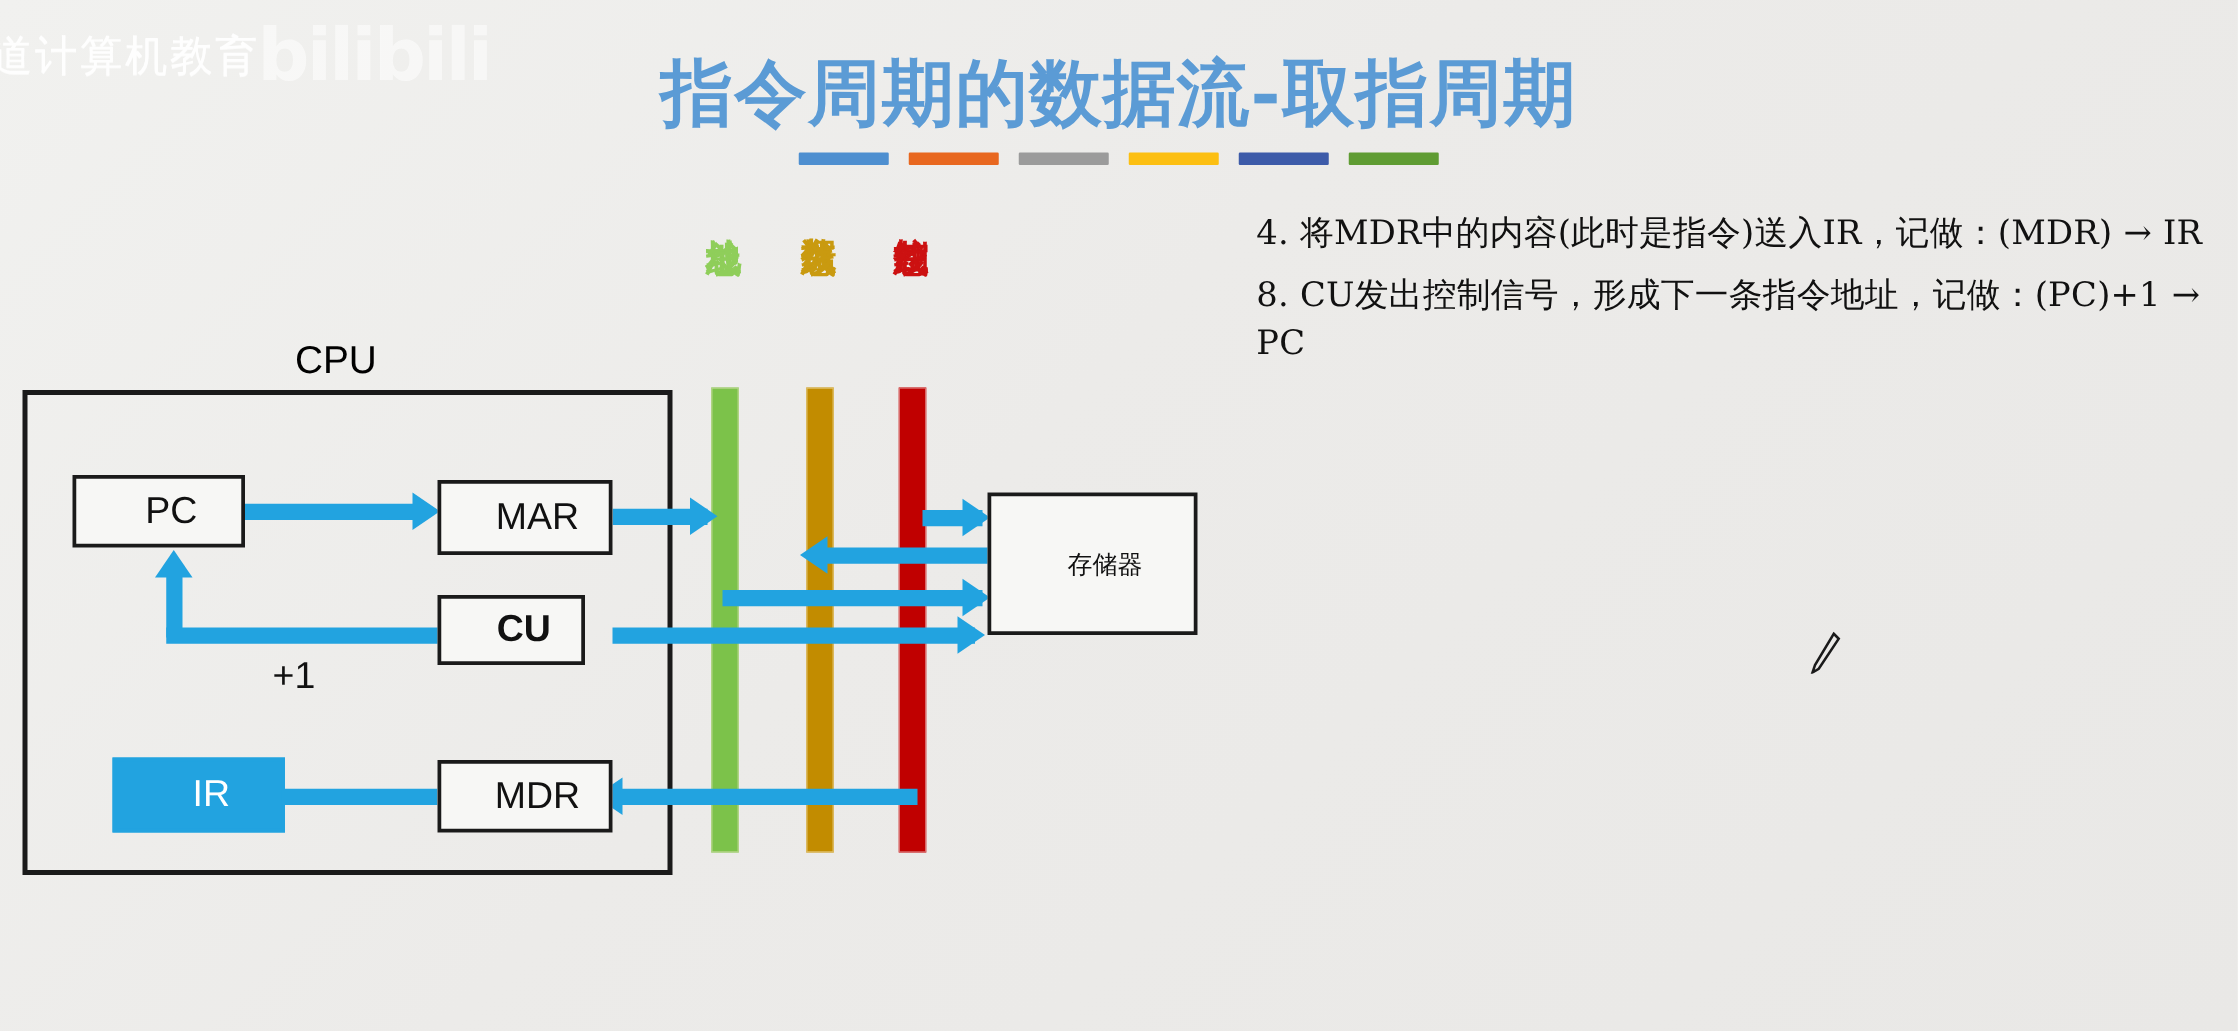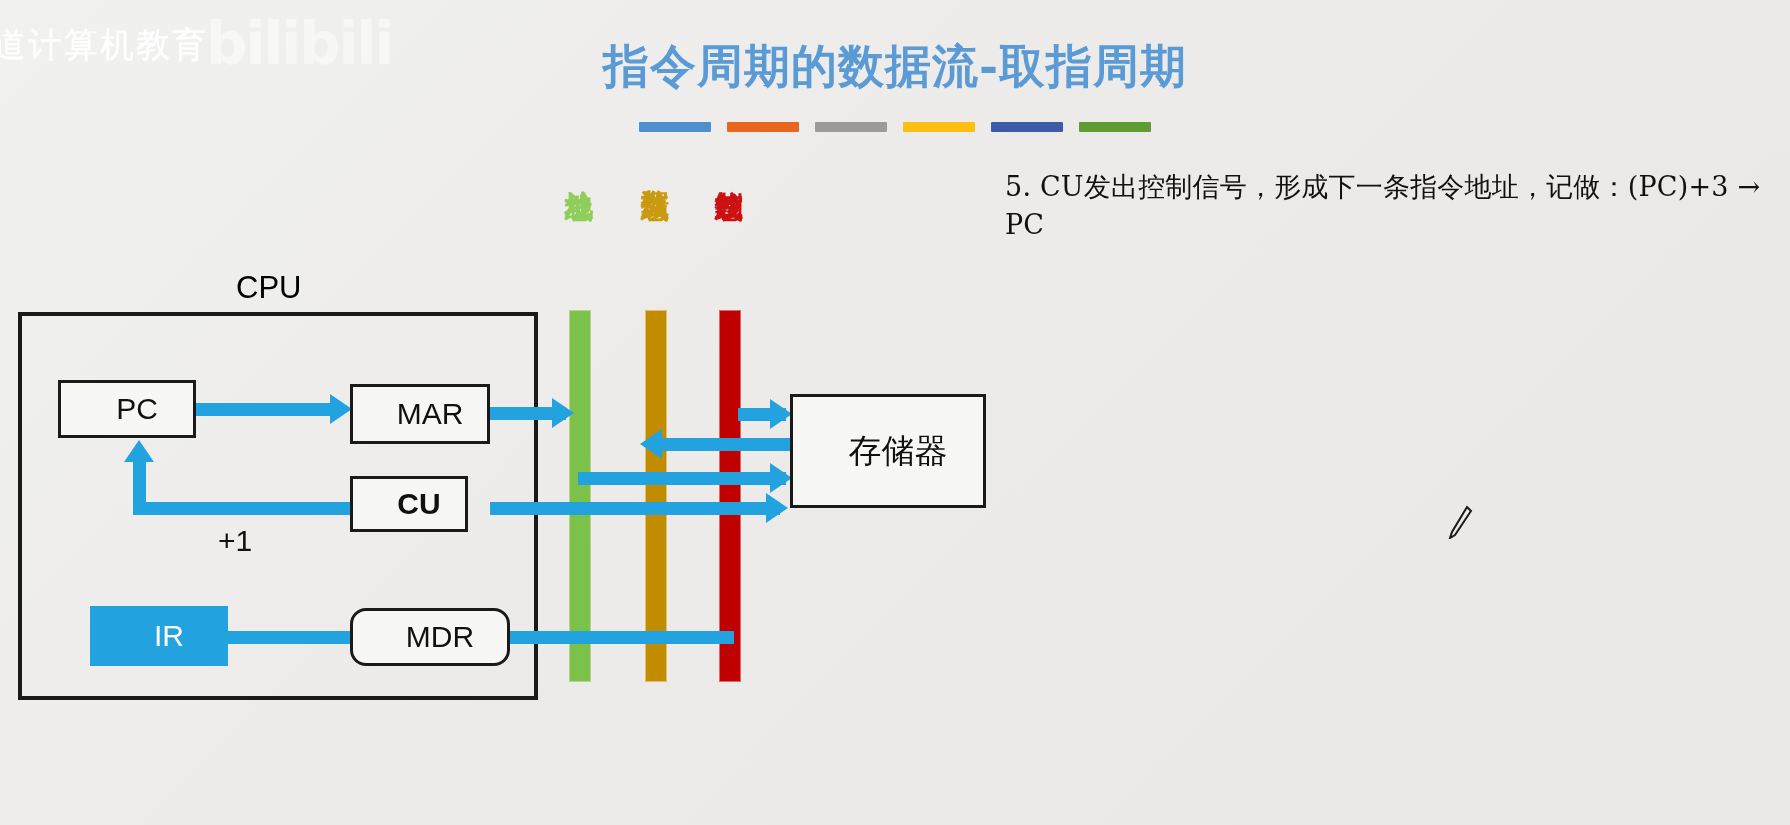--- a/index.html
+++ b/index.html
@@ -31,21 +31,21 @@
     letter-spacing:-2px;
     font-family:"DejaVu Sans","Liberation Sans",sans-serif;
     white-space:nowrap;
   }
 
   
   .title{
     position:absolute;left:0;right:0;top:36px;
     text-align:center;
     font-family:"DejaVu Serif","Liberation Serif",serif;
-    font-size:46px;font-weight:bold;
+    font-size:58px;font-weight:bold;
     color:#5b9bd5;
     letter-spacing:1px;
   }
   .bars{
     position:absolute;top:122px;left:0;right:0;
     display:flex;justify-content:center;gap:16px;
   }
   .bar{width:72px;height:10px;border-radius:1px;}
 
   
@@ -65,25 +65,25 @@
     border:3px solid #1a1a1a;
     background:#f7f7f5;
     display:flex;align-items:center;justify-content:center;
     font-size:30px;color:#111;
     box-sizing:border-box;
     padding-left:20px;
   }
   #node-pc  {left:58px;  top:380px; width:138px;height:58px;}
   #node-mar {left:350px; top:384px; width:140px;height:60px;}
   #node-cu  {left:350px; top:476px; width:118px;height:56px;font-weight:bold;}
-  #node-mdr {left:350px; top:608px; width:160px;height:58px;border-radius:16px;}
+  #node-mdr {left:350px; top:608px; width:140px;height:58px;}
   #node-ir  {left:58px;  top:606px; width:138px;height:60px;
              background:#22a3e0;border-color:#22a3e0;color:#ffffff;}
-  #node-mem {left:790px; top:394px; width:196px;height:114px;
-             font-family:"DejaVu Serif","Liberation Serif",serif;font-size:33px;}
+  #node-mem {left:790px; top:394px; width:168px;height:114px;
+             font-family:"DejaVu Serif","Liberation Serif",serif;font-size:20px;}
 
   .plus1{
     position:absolute;left:218px;top:524px;
     font-size:30px;color:#111;
   }
 
   
   .bus{position:absolute;width:20px;}
   #bus-addr{left:569px;top:310px;height:370px;background:#7cc24a;border:1px solid #b6d58a;}
   #bus-data{left:645px;top:310px;height:370px;background:#c28c00;border:1px solid #e0c06a;}
@@ -191,20 +191,21 @@
 
     <div class="node" id="node-pc">PC</div>
     <div class="node" id="node-mar">MAR</div>
     <div class="node" id="node-cu">CU</div>
     <div class="node" id="node-mdr">MDR</div>
     <div class="node" id="node-ir" style="background: rgb(34, 163, 224); border-color: rgb(34, 163, 224); margin-left: 32px;">IR</div>
     <div class="node" id="node-mem">存储器</div>
   </div>
 
   <div class="steps">
-    <div class="step">5. CU发出控制信号，形成下一条指令地址，记做：(PC)+3 → PC</div>
+    <div class="step">4. 将MDR中的内容(此时是指令)送入IR，记做：(MDR) → IR</div>
+    <div class="step">8. CU发出控制信号，形成下一条指令地址，记做：(PC)+1 → PC</div>
   </div>
 
   <svg class="pen" viewBox="0 0 26 34">
     <path d="M20 2 L24 6 L8 30 L3 33 L5 27 Z" fill="none" stroke="#1a1a1a" stroke-width="2"></path>
   </svg>
 
 </div>
 
 </body></html>

